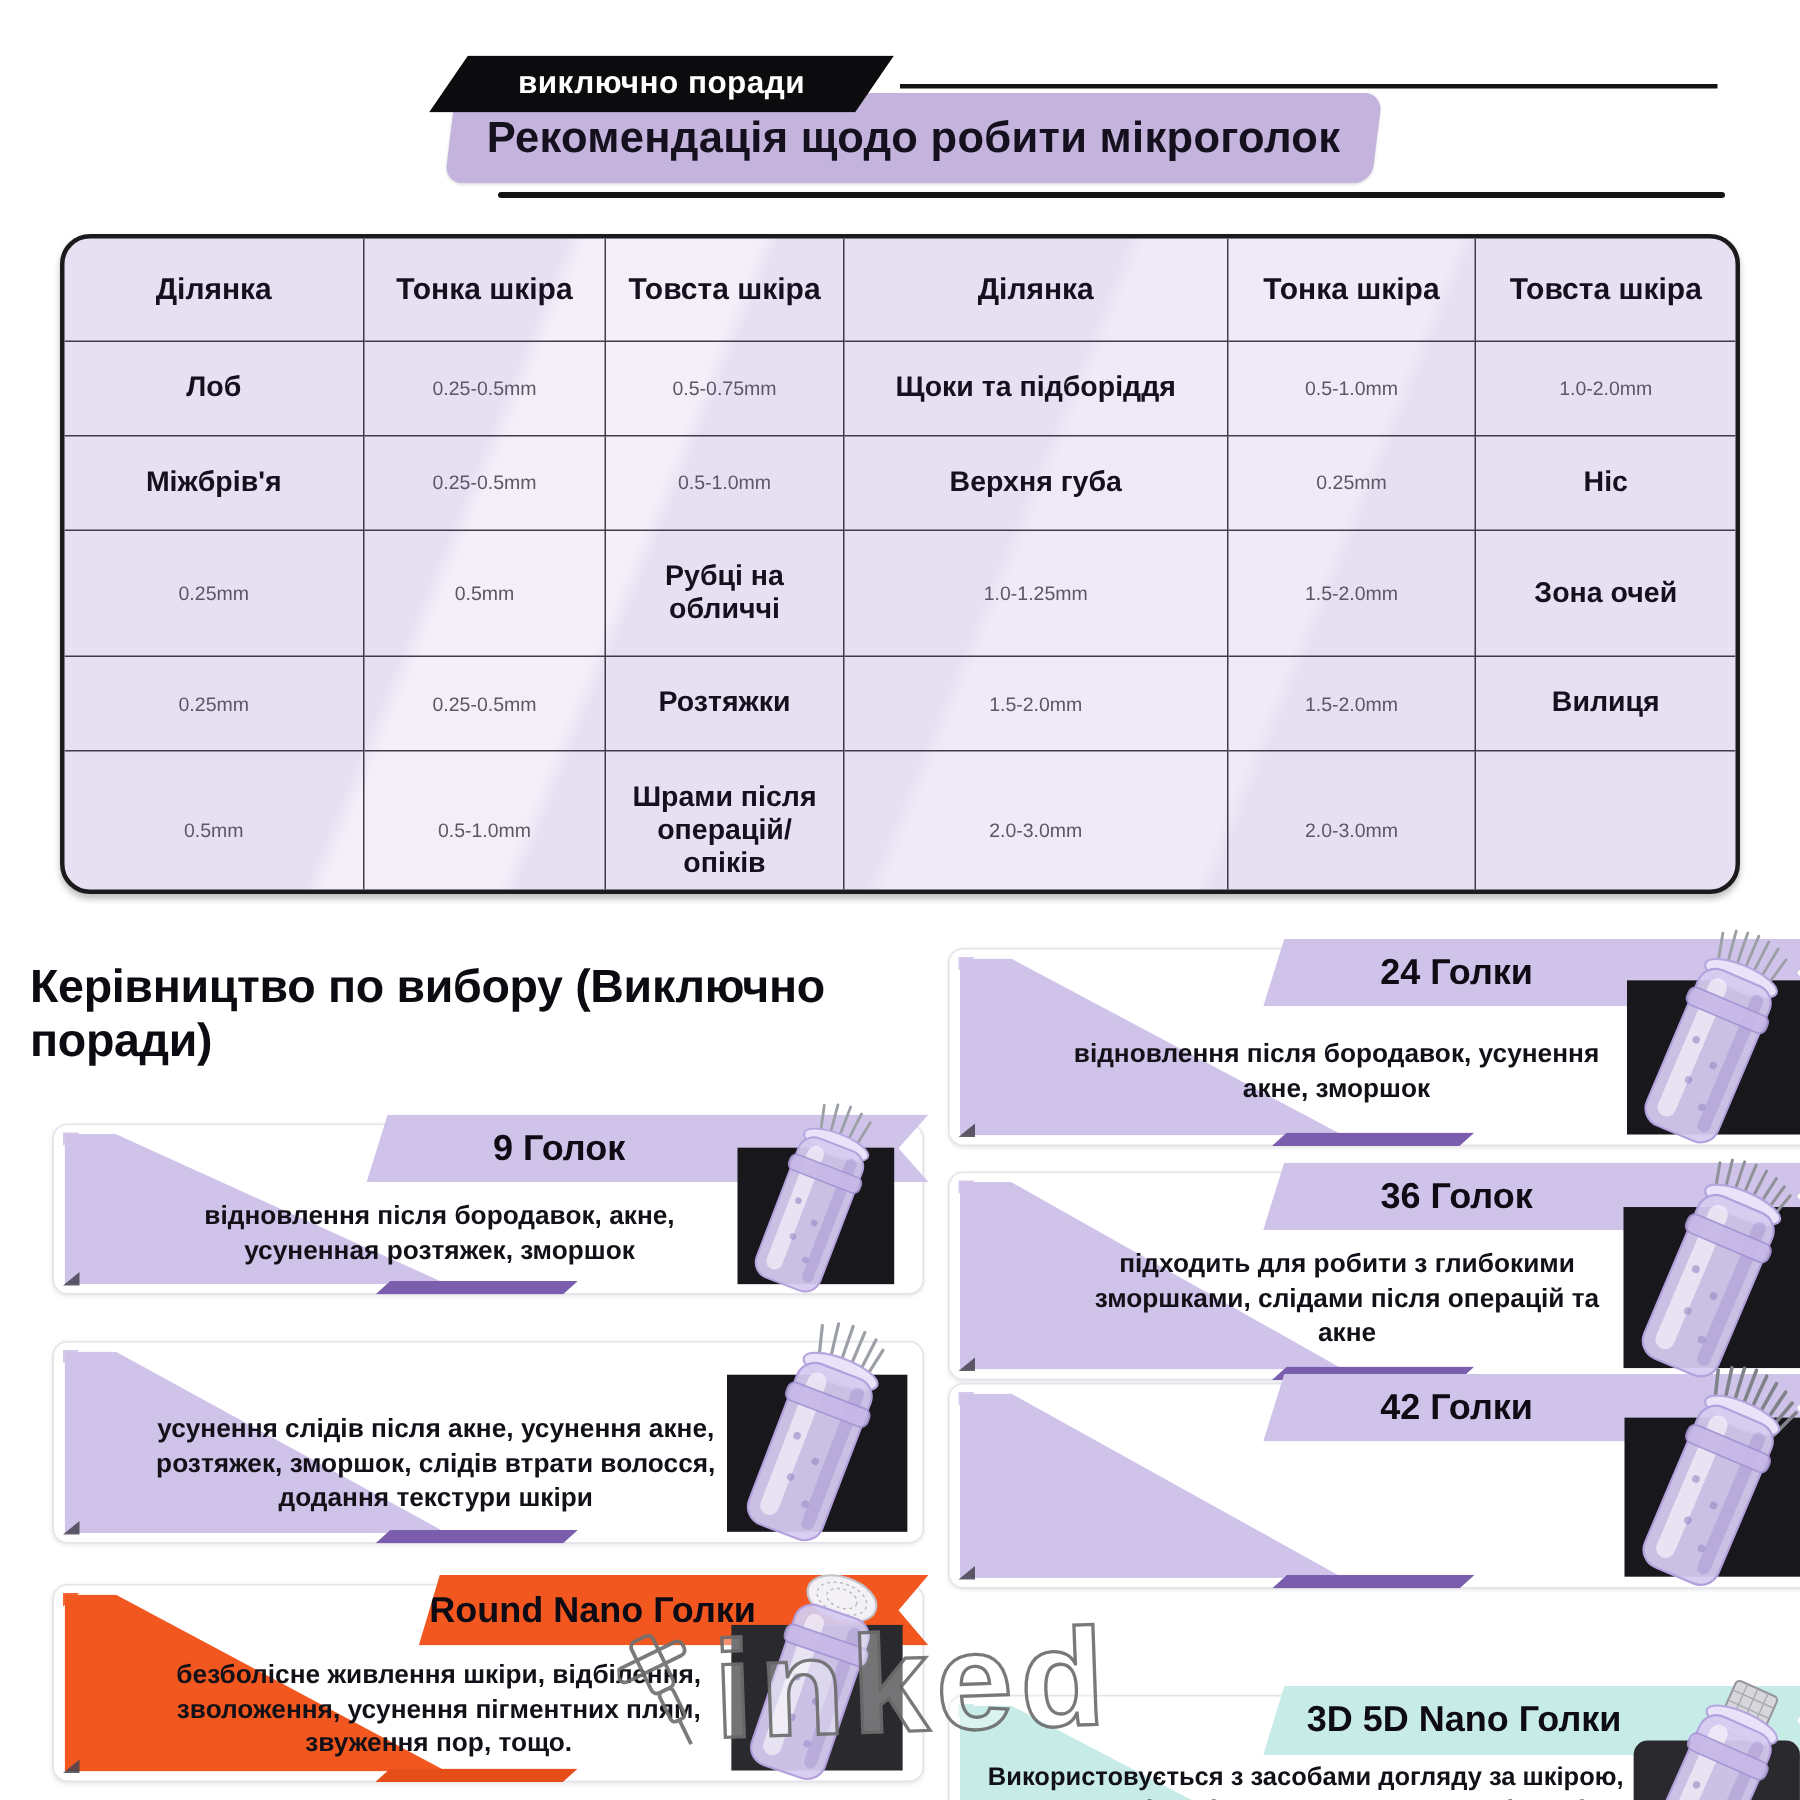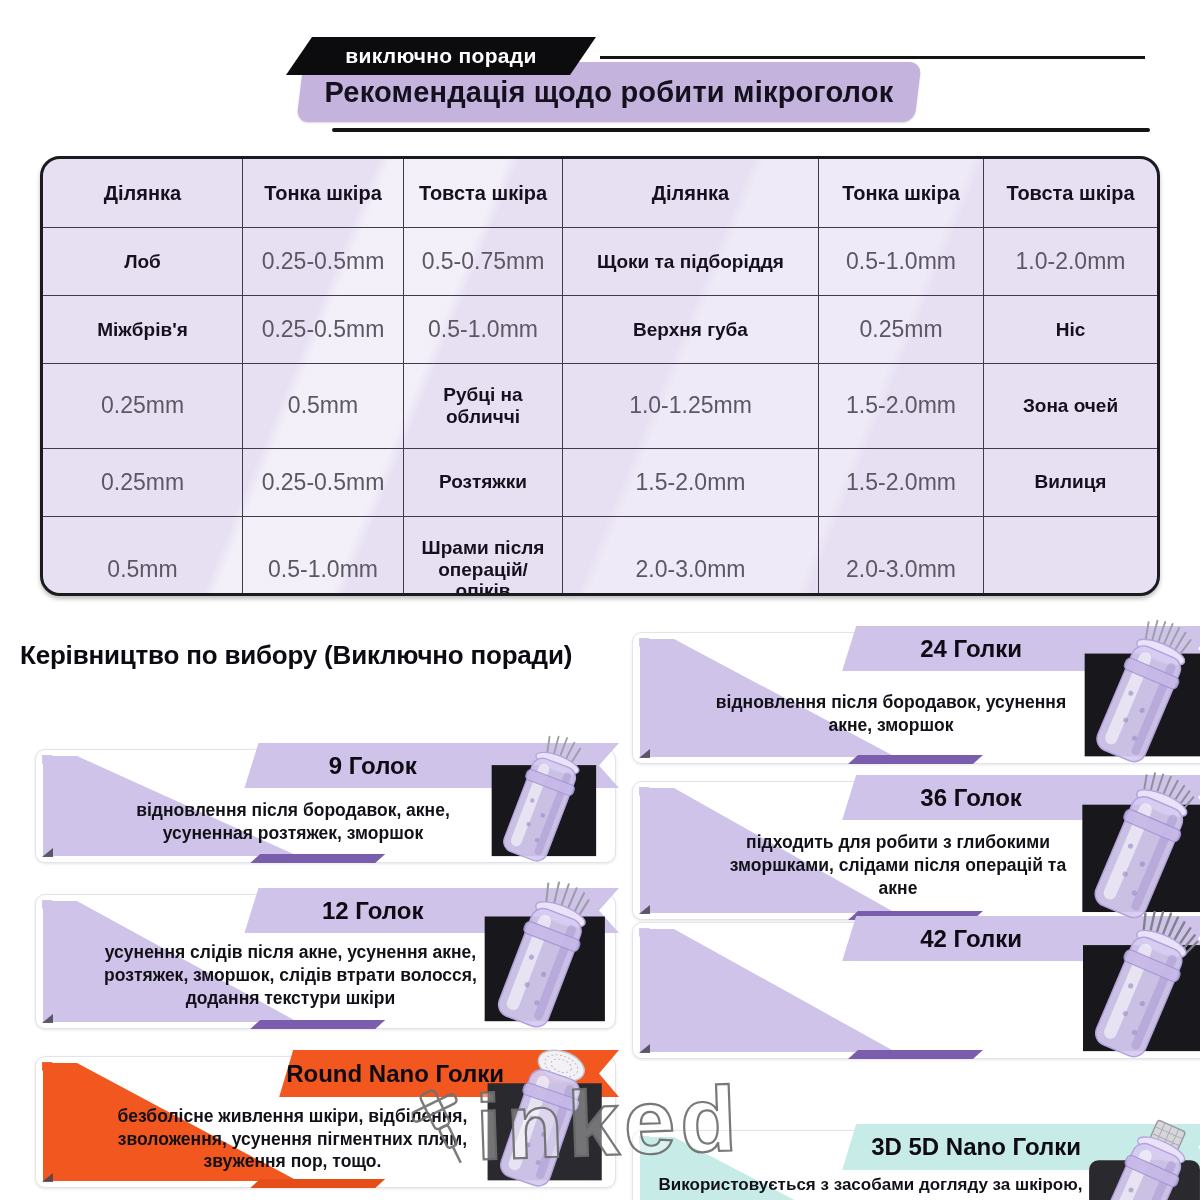--- a/index.html
+++ b/index.html
@@ -25,25 +25,25 @@
       linear-gradient(112deg,rgba(255,255,255,0) 26%,rgba(255,255,255,.5) 27%,rgba(255,255,255,.5) 36%,rgba(255,255,255,0) 37%),
       linear-gradient(112deg,rgba(255,255,255,0) 55%,rgba(255,255,255,.33) 56%,rgba(255,255,255,.33) 72%,rgba(255,255,255,0) 73%),
       #e7e0f3;
     box-shadow:0 3px 4px rgba(0,0,0,.25);}
   .cell{border-right:1.6px solid #423a4b;border-bottom:1.6px solid #423a4b;
     display:flex;align-items:center;justify-content:center;text-align:center;padding:20px 10px;box-sizing:border-box;}
   .cell:nth-child(6n){border-right:none;}
   .cell:nth-child(n+31){border-bottom:none;}
   .cell.th{font-size:20px;font-weight:700;color:#16101e;}
   .cell.area{font-size:19px;font-weight:700;color:#16101e;line-height:1.15;}
-  .cell.val{font-size:23px;font-weight:500;color:#5d5765;}
+  .cell.val{font-size:13px;font-weight:500;color:#5d5765;}
 
   
   .guide-heading{position:absolute;left:20px;top:624px;margin:0;width:640px;
-    font-size:26px;font-weight:700;color:#0d0b11;letter-spacing:-.2px;}
+    font-size:31px;font-weight:700;color:#0d0b11;letter-spacing:-.2px;}
 
   
   .card{position:absolute;background:#fff;border:1px solid #e4e2ea;border-radius:10px;
     box-shadow:0 1px 3px rgba(0,0,0,.10);padding-left:29px;}
   .card::before{content:"";position:absolute;left:6px;top:5px;width:0;height:0;
     border-style:solid;border-width:9px 11px 0 0;border-color:var(--accent-light) transparent transparent transparent;opacity:.9;}
   .card::after{content:"";position:absolute;left:6px;bottom:5px;width:0;height:0;
     border-style:solid;border-width:0 0 9px 11px;border-color:transparent transparent #474350 transparent;opacity:.85;}
   .diag{position:absolute;left:7px;top:6px;bottom:6px;width:44%;background:var(--accent-light);
     clip-path:polygon(0 0,34px 0,100% 100%,0 100%);}
@@ -173,23 +173,20 @@
           <circle cx="72" cy="124" r="2.6" fill="#8f7cc0" opacity=".5"></circle>
             <circle cx="88" cy="138" r="2.6" fill="#8f7cc0" opacity=".45"></circle>
         </g>
       </svg>
     </div>
   </div>
 
   <div class="card purple c1">
     <div class="diag"></div>
     <div class="bstrip"></div>
-    <div class="ribbon">
-      <span class="ctitle">12 Голок</span>
-    </div>
     <div class="desc">усунення слідів після акне, усунення акне, розтяжек, зморшок, слідів втрати волосся, додання текстури шкіри</div>
     <div class="photo">
       <svg viewBox="0 0 150 165" preserveAspectRatio="xMidYMin meet">
         <rect x="20" y="50" width="124" height="108" fill="#18171b"></rect>
         <g transform="rotate(21 78 100)">
           <g stroke="#9b9fa6" stroke-width="2.2" stroke-linecap="round">
             <line x1="62" y1="45" x2="55" y2="19"></line>
               <line x1="69" y1="43" x2="65" y2="14"></line>
             <line x1="76" y1="41" x2="75" y2="12"></line>
               <line x1="83" y1="42" x2="84" y2="13"></line>

